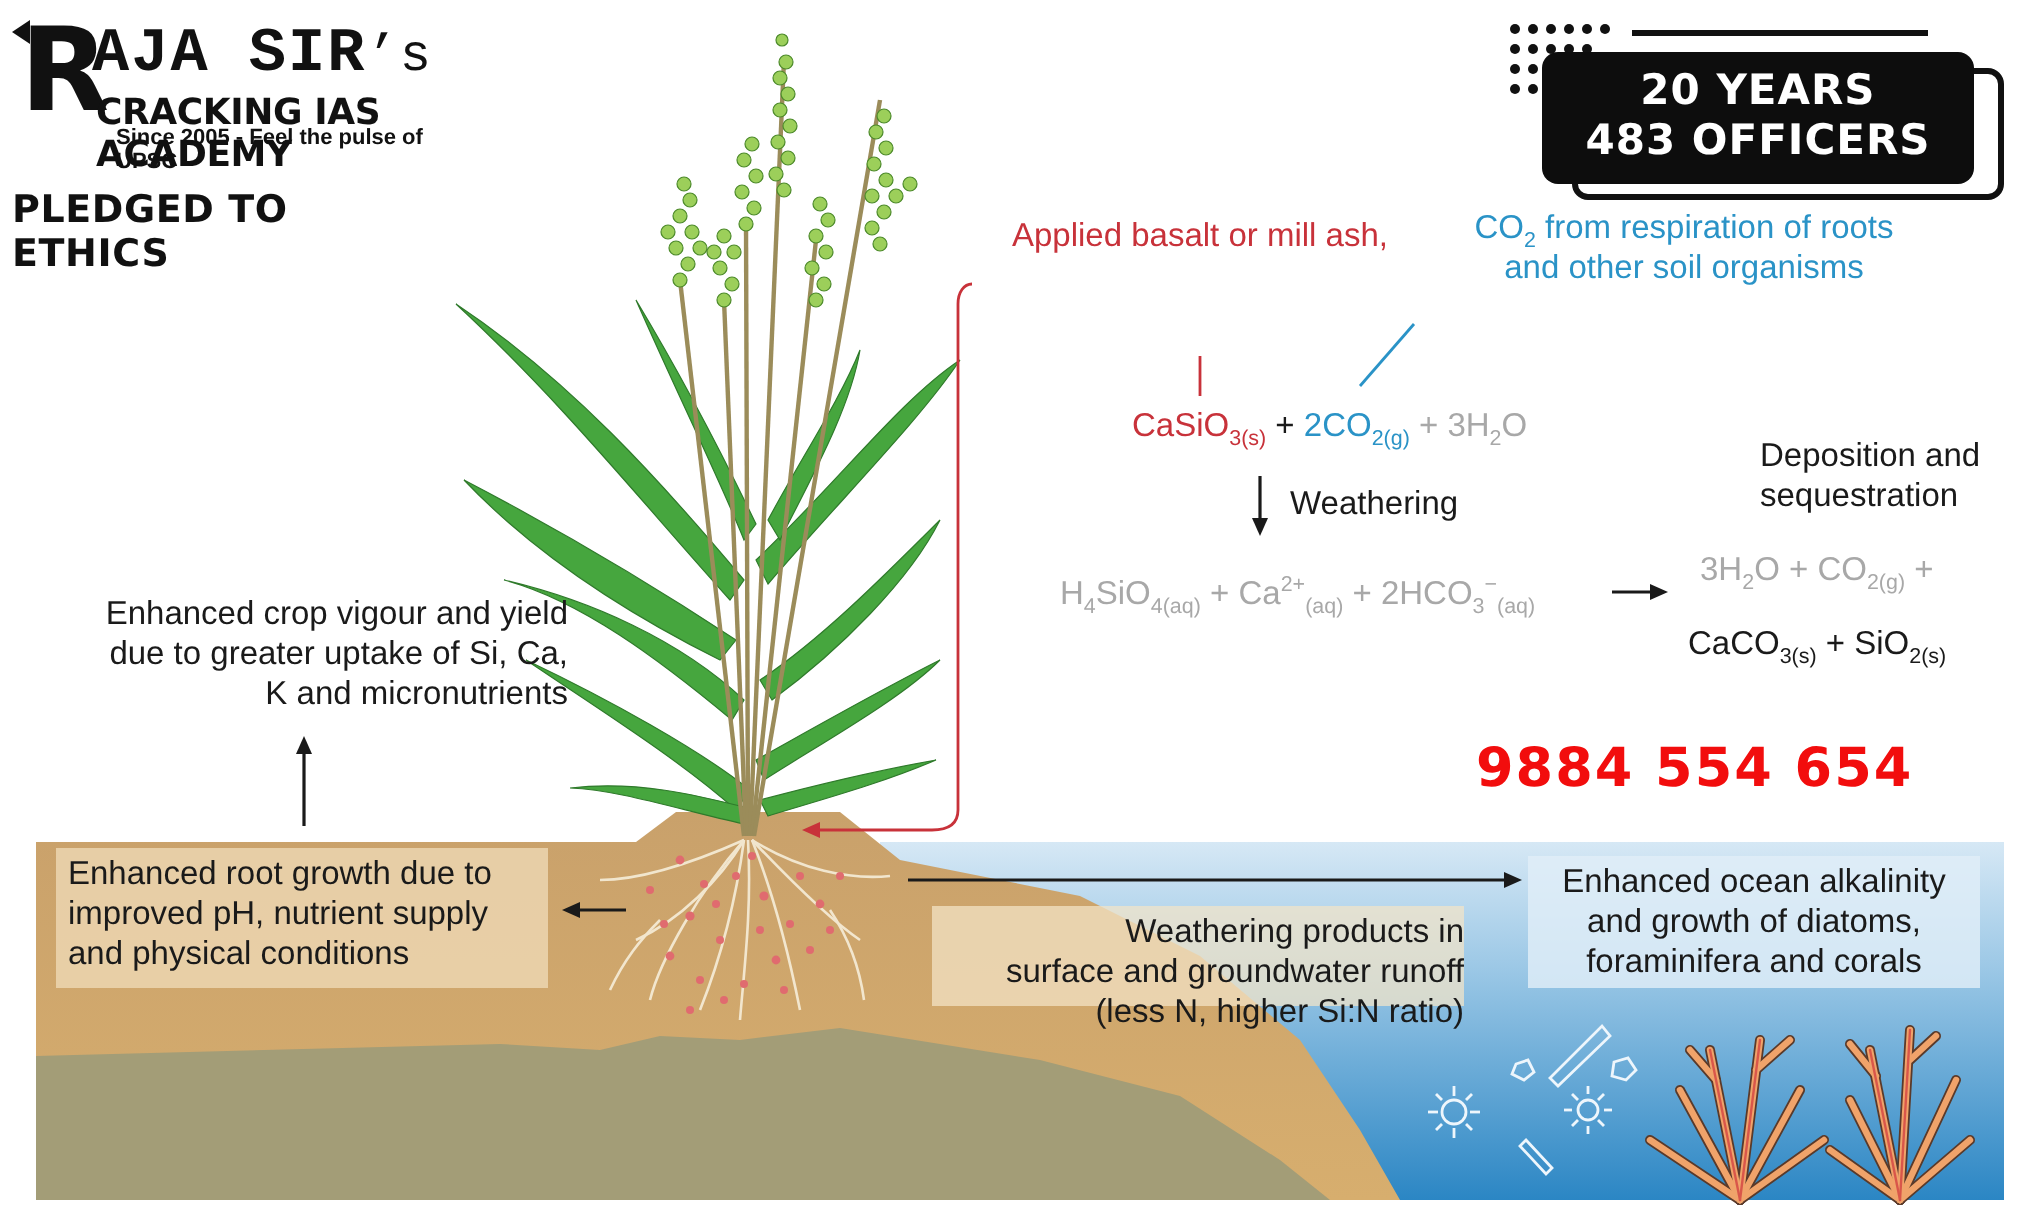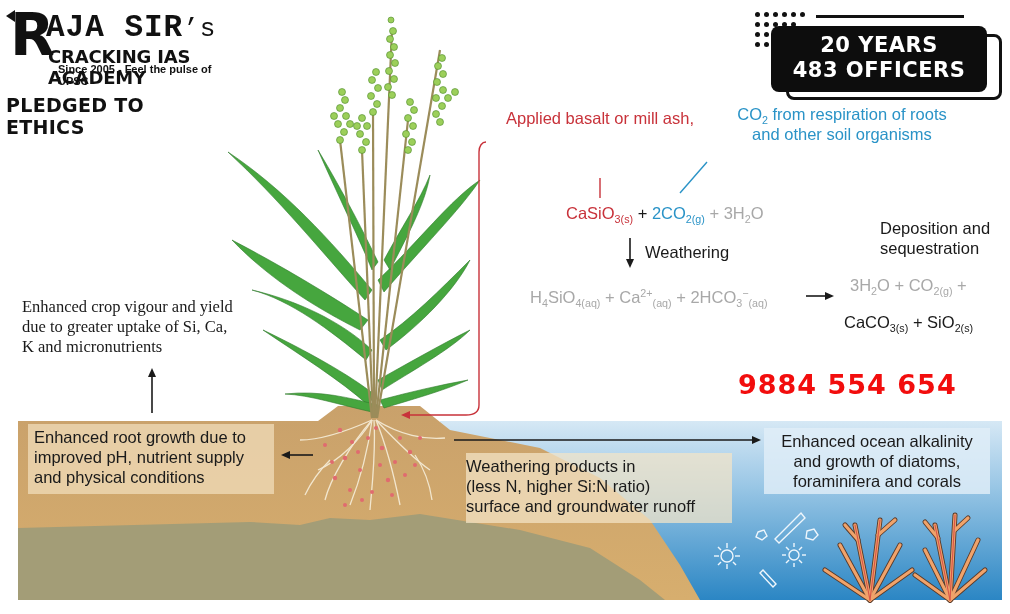--- a/index.html
+++ b/index.html
@@ -356,36 +356,36 @@
 </div>
 
 <div class="lbl grey" style="left:850px; top:275px; white-space:nowrap;text-align:center;">
   <span>3H</span><sub>2</sub><span>O + CO</span><sub>2(g)</sub><span> +</span>
 </div>
 
 <div class="lbl black" style="left:844px; top:312px; white-space:nowrap;">
   <span>CaCO</span><sub>3(s)</sub><span> + SiO</span><sub>2(s)</sub>
 </div>
 
-<div class="lbl black" style="left:22px; top:297px; width:262px; text-align:left;font-family:Liberation Serif, serif;">
+<div class="lbl black" style="left:22px; top:297px; width:262px; text-align:right;">
   <div>Enhanced crop vigour and yield</div>
   <div>due to greater uptake of Si, Ca,</div>
   <div>K and micronutrients</div>
 </div>
 
 <div class="box-tan lbl black" style="left:28px; top:424px; width:246px; height:70px; padding:3px 0 0 6px;">
   <div>Enhanced root growth due to</div>
   <div>improved pH, nutrient supply</div>
   <div>and physical conditions</div>
 </div>
 
-<div class="box-tan lbl black" style="left:466px; top:453px; width:266px; height:70px; padding-top:3px; text-align:left; background:rgba(244,228,200,0.72);">
+<div class="box-tan lbl black" style="left:466px; top:453px; width:266px; height:50px; padding-top:3px; text-align:right; background:rgba(244,228,200,0.72);">
   <div>Weathering products in</div>
+  <div>surface and groundwater runoff</div>
   <div>(less N, higher Si:N ratio)</div>
-  <div>surface and groundwater runoff</div>
 </div>
 
 <div class="box-blue lbl black" style="left:764px; top:428px; width:226px; height:66px; padding-top:3px; text-align:center;">
   <div>Enhanced ocean alkalinity</div>
   <div>and growth of diatoms,</div>
   <div>foraminifera and corals</div>
 </div>
 
 <div class="phone">9884 554 654</div>
 

